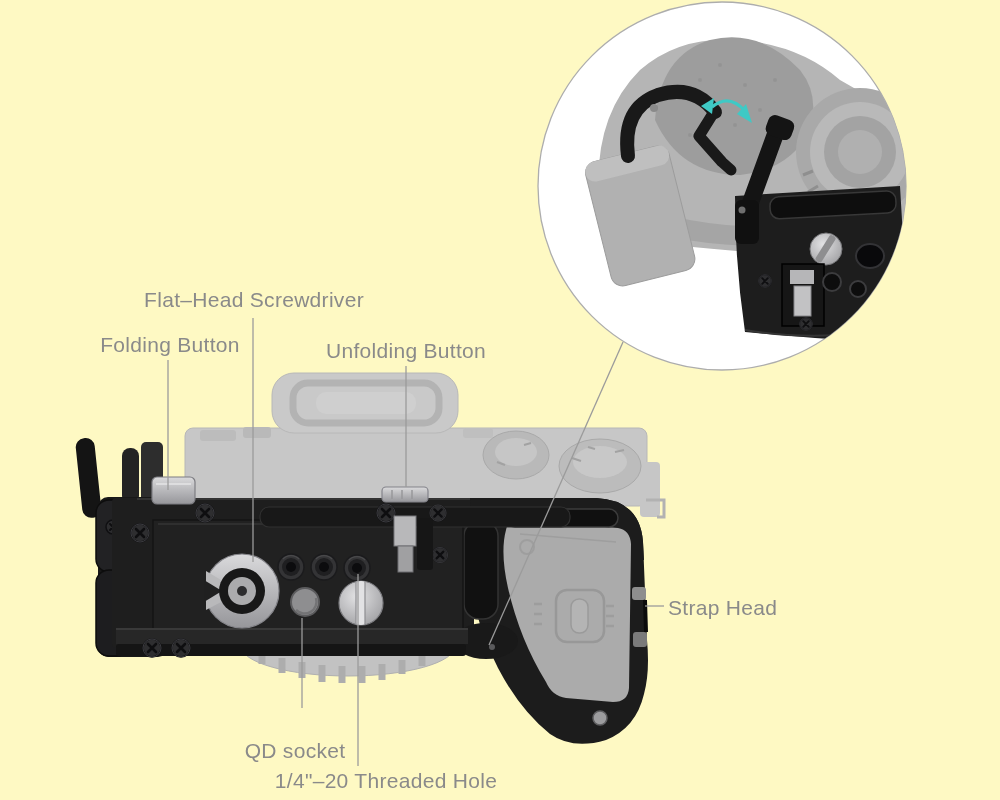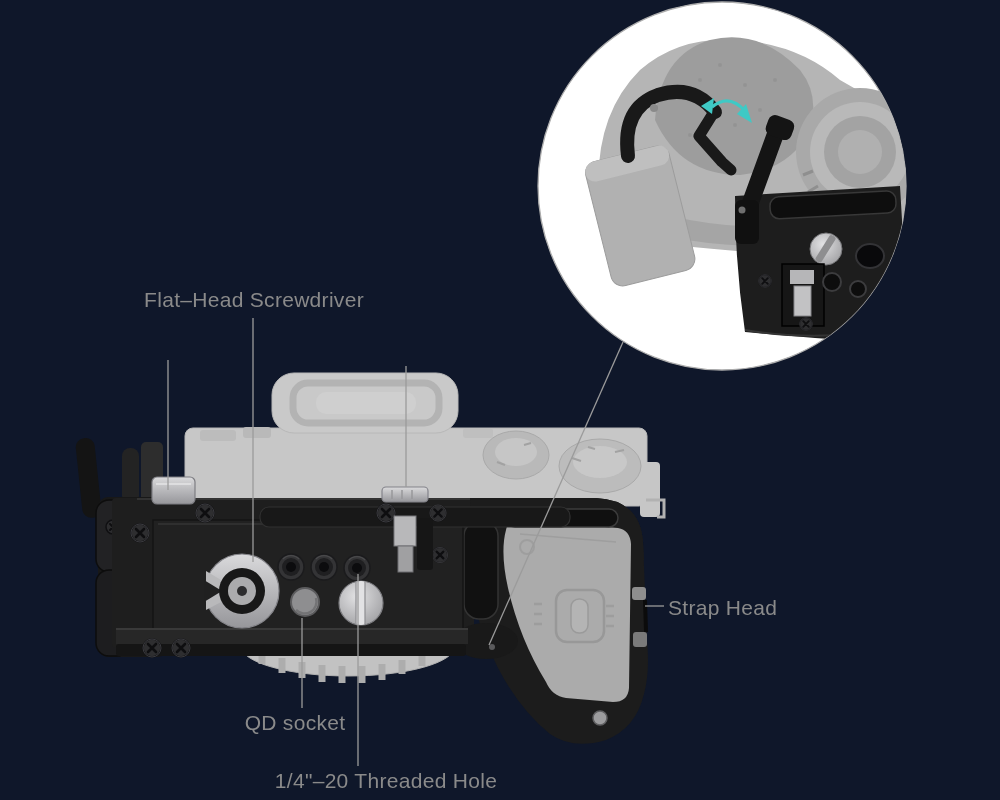--- a/index.html
+++ b/index.html
@@ -1,16 +1,16 @@
 <!DOCTYPE html>
 <html><head>
 <meta charset="utf-8">
 <style>
   html,body{margin:0;padding:0;background:#fff;}
-  .stage{position:relative;width:1000px;height:800px;background:#0f172a;overflow:hidden;
+  .stage{position:relative;width:1000px;height:800px;background:#fef9c3;overflow:hidden;
          font-family:"Liberation Sans",sans-serif;}
   .stage svg{position:absolute;left:0;top:0;}
   .callout{position:absolute;color:#8a8a8a;font-size:21px;line-height:24px;
            white-space:nowrap;letter-spacing:.3px;}
   .center{transform:translateX(-50%);}
 </style>
 </head>
 <body>
 
 <div class="stage">
@@ -264,16 +264,18 @@
     <line x1="168" y1="360" x2="168" y2="490"></line>
     <line x1="406" y1="366" x2="406" y2="487"></line>
     <line x1="645" y1="606" x2="664" y2="606"></line>
     <line x1="302" y1="618" x2="302" y2="708"></line>
     <line x1="358" y1="574" x2="358" y2="766"></line>
     <line x1="623" y1="342" x2="489" y2="645"></line>
   </g>
 </svg>
 
   <div class="callout center" style="left:254px;top:288px">Flat–Head Screwdriver</div>
+  <div class="callout center" style="left:170px;top:333px">Folding Button</div>
+  <div class="callout center" style="left:406px;top:339px">Unfolding Button</div>
   <div class="callout" style="left:668px;top:596px">Strap Head</div>
-  <div class="callout center" style="left:295px;top:711px">QD socket</div>
+  <div class="callout center" style="left:295px;top:739px">QD socket</div>
   <div class="callout center" style="left:386px;top:769px">1/4"–20 Threaded Hole</div>
 </div>
 
 </body></html>

